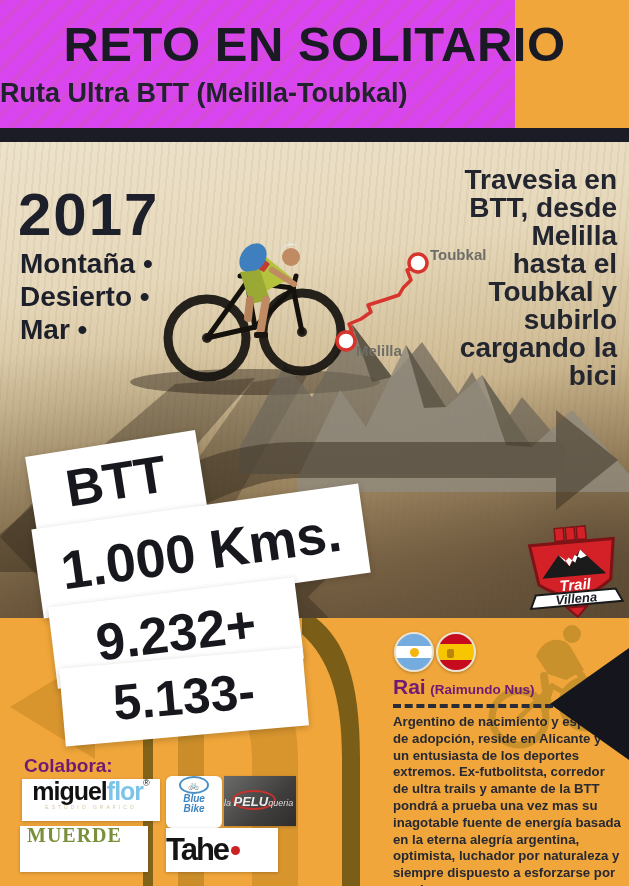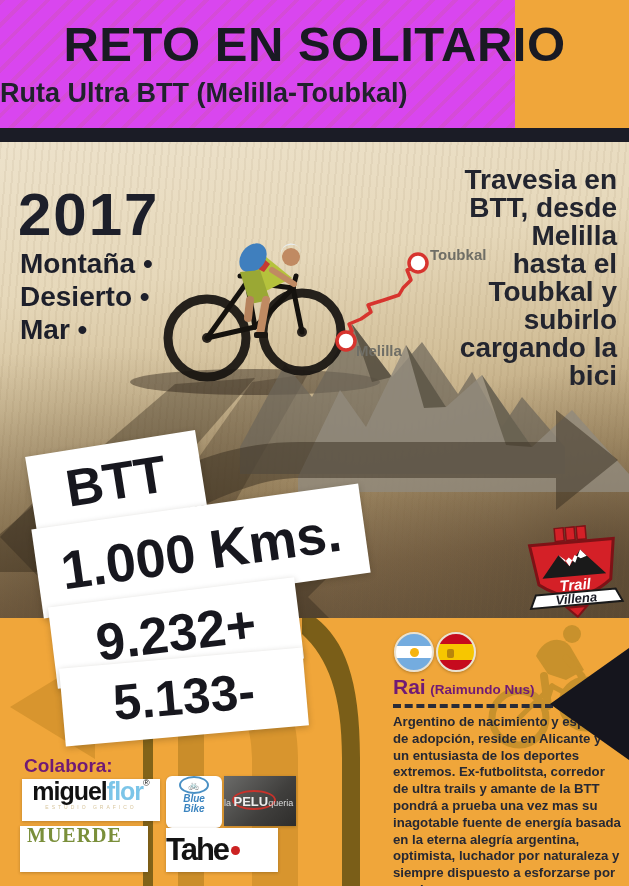--- a/index.html
+++ b/index.html
@@ -78,21 +78,21 @@
   .lg-miguelflor{ left:22px; top:161px; width:138px; height:42px; flex-direction:column; line-height:1; }
   .mf-main{ font-size:25px; font-weight:800; letter-spacing:-1px; color:#111; }
   .mf-flor{ color:#7CC5E8; }
   .mf-reg{ font-size:9px; vertical-align:top; color:#111; }
   .mf-tag{ font-size:5px; letter-spacing:3px; color:#D8C69E; margin-top:1px; }
   .lg-bluebike{ left:166px; top:158px; width:56px; height:52px; border-radius:6px; flex-direction:column; }
   .bb-circle{ width:30px; height:18px; border:2px solid #4A90C4; border-radius:50%; display:flex;
     align-items:center; justify-content:center; font-size:9px; color:#4A90C4; }
   .bb-text{ font-size:10px; font-weight:800; font-style:italic; color:#3C85C0; line-height:.95; text-align:center; }
   .lg-pelu{ left:224px; top:158px; width:72px; height:50px;
-    background:linear-gradient(135deg,#6B6B69,#403F3D 60%,#2E2D2B); color:#DDD; position:absolute; }
+    background:linear-gradient(135deg,#6B6B69,#403F3D 60%,#2E2D2B); color:#DDD; position:absolute;font-style:italic; }
   .pelu-text{ font-size:9px; position:relative; z-index:1; white-space:nowrap; }
   .pelu-hl{ font-size:13px; font-weight:800; color:#EEE; }
   .pelu-oval{ position:absolute; left:8px; top:14px; width:44px; height:20px; border:2px solid #C8322B;
     border-radius:50%; }
   .lg-muerde{ left:20px; top:208px; width:128px; height:46px; flex-direction:column; align-items:flex-start;
     padding-left:7px; font-family:"Liberation Serif", serif; line-height:.9;gap:42px; }
   .mu-l1{ font-size:20px; font-weight:700; color:#7A8F3A; letter-spacing:1px; }
   .mu-y{ font-size:20px; font-weight:700; color:#7A8F3A; }
   .mu-bebe{ font-size:20px; font-weight:700; color:#8B3F8F; }
   .mu-small{ display:inline-block; font-family:"Liberation Sans",sans-serif; font-size:7px; font-weight:700;

